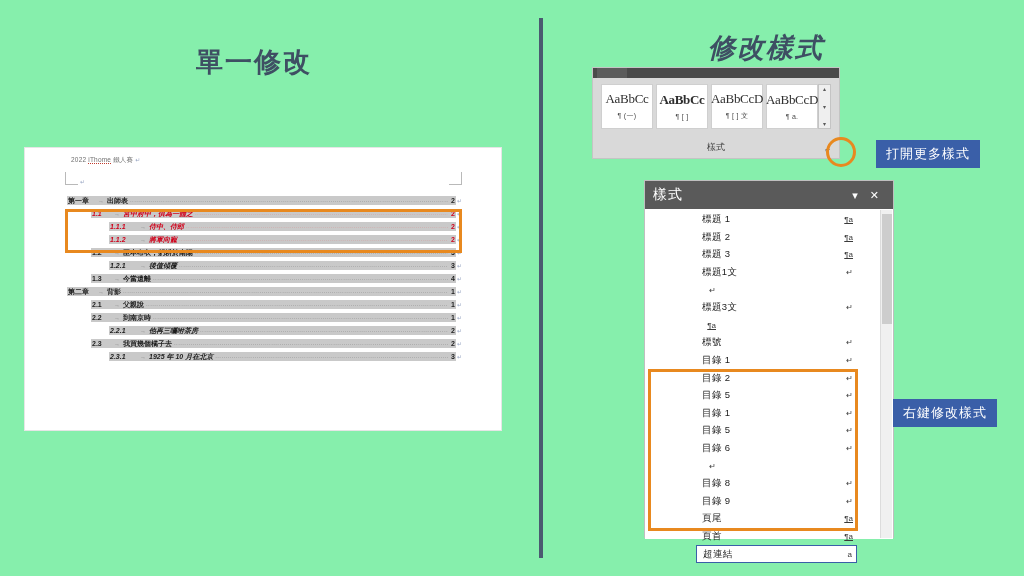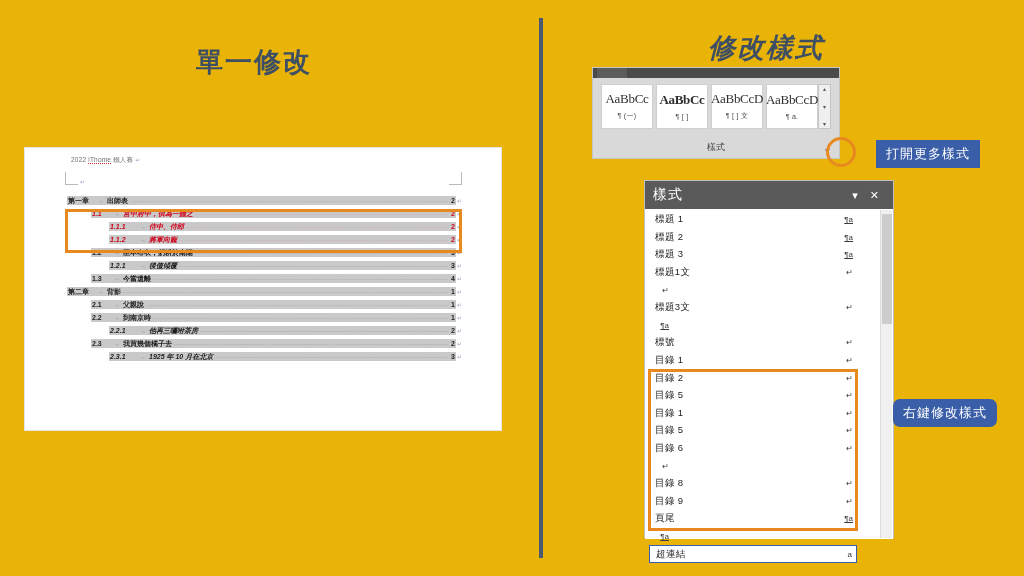--- a/index.html
+++ b/index.html
@@ -5,21 +5,21 @@
   * { box-sizing: border-box; margin: 0; padding: 0; }
   html, body {
     width: 1024px; height: 576px;
     font-family: "Liberation Sans", "DejaVu Sans", sans-serif;
     background: #f2f2f2;
     overflow: hidden;
   }
   #slide {
     position: relative;
     width: 1024px; height: 576px;
-    background: #eab308;
+    background: #86efac;
   }
 
   
   .divider {
     position: absolute;
     left: 539px; top: 18px;
     width: 4px; height: 540px;
     background: #4a5a70;
   }
 
@@ -258,20 +258,21 @@
     left: 4px; top: 2px;
     width: 208px;
   }
   .style-row {
     display: flex;
     align-items: center;
     height: 17.6px;
     padding: 0 4px 0 6px;
     font-size: 9.5px;
     color: #1d1d1d;
+    margin-left: 47px;
   }
   .style-row .label { flex: 1; letter-spacing: .4px; }
   .style-row .mark {
     font-size: 8px;
     color: #3a3a3a;
     min-width: 14px;
     text-align: right;
   }
   .style-row .mark.linked { text-decoration: underline; }
   .style-row.selected {
@@ -304,21 +305,21 @@
   .callout {
     position: absolute;
     background: #3a5fa8;
     color: #ffffff;
     font-size: 13px;
     letter-spacing: 1px;
     padding: 5px 10px;
     white-space: nowrap;
   }
   #callout-open  { left: 876px; top: 140px; }
-  #callout-right { left: 893px; top: 399px; border-radius: 7px; }
+  #callout-right { left: 893px; top: 399px; }
 </style>
 </head>
 <body>
 
 <div id="slide">
 
   <div class="divider"></div>
 
   <div class="slide-title" id="title-left">單一修改</div>
   <div class="slide-title" id="title-right">修改樣式</div>
@@ -580,20 +581,21 @@
           </div>
           <div class="style-row">
             <span class="label">目錄 9</span>
             <span class="mark">↵</span>
           </div>
           <div class="style-row">
             <span class="label">頁尾</span>
             <span class="mark linked">¶a</span>
           </div>
           <div class="style-row">
+            <span class="label">頁首</span>
             <span class="mark linked">¶a</span>
           </div>
           <div class="style-row selected">
             <span class="label">超連結</span>
             <span class="mark">a</span>
           </div>
         </div>
 
       <div class="pane-scrollbar">
         <div class="thumb"></div>

